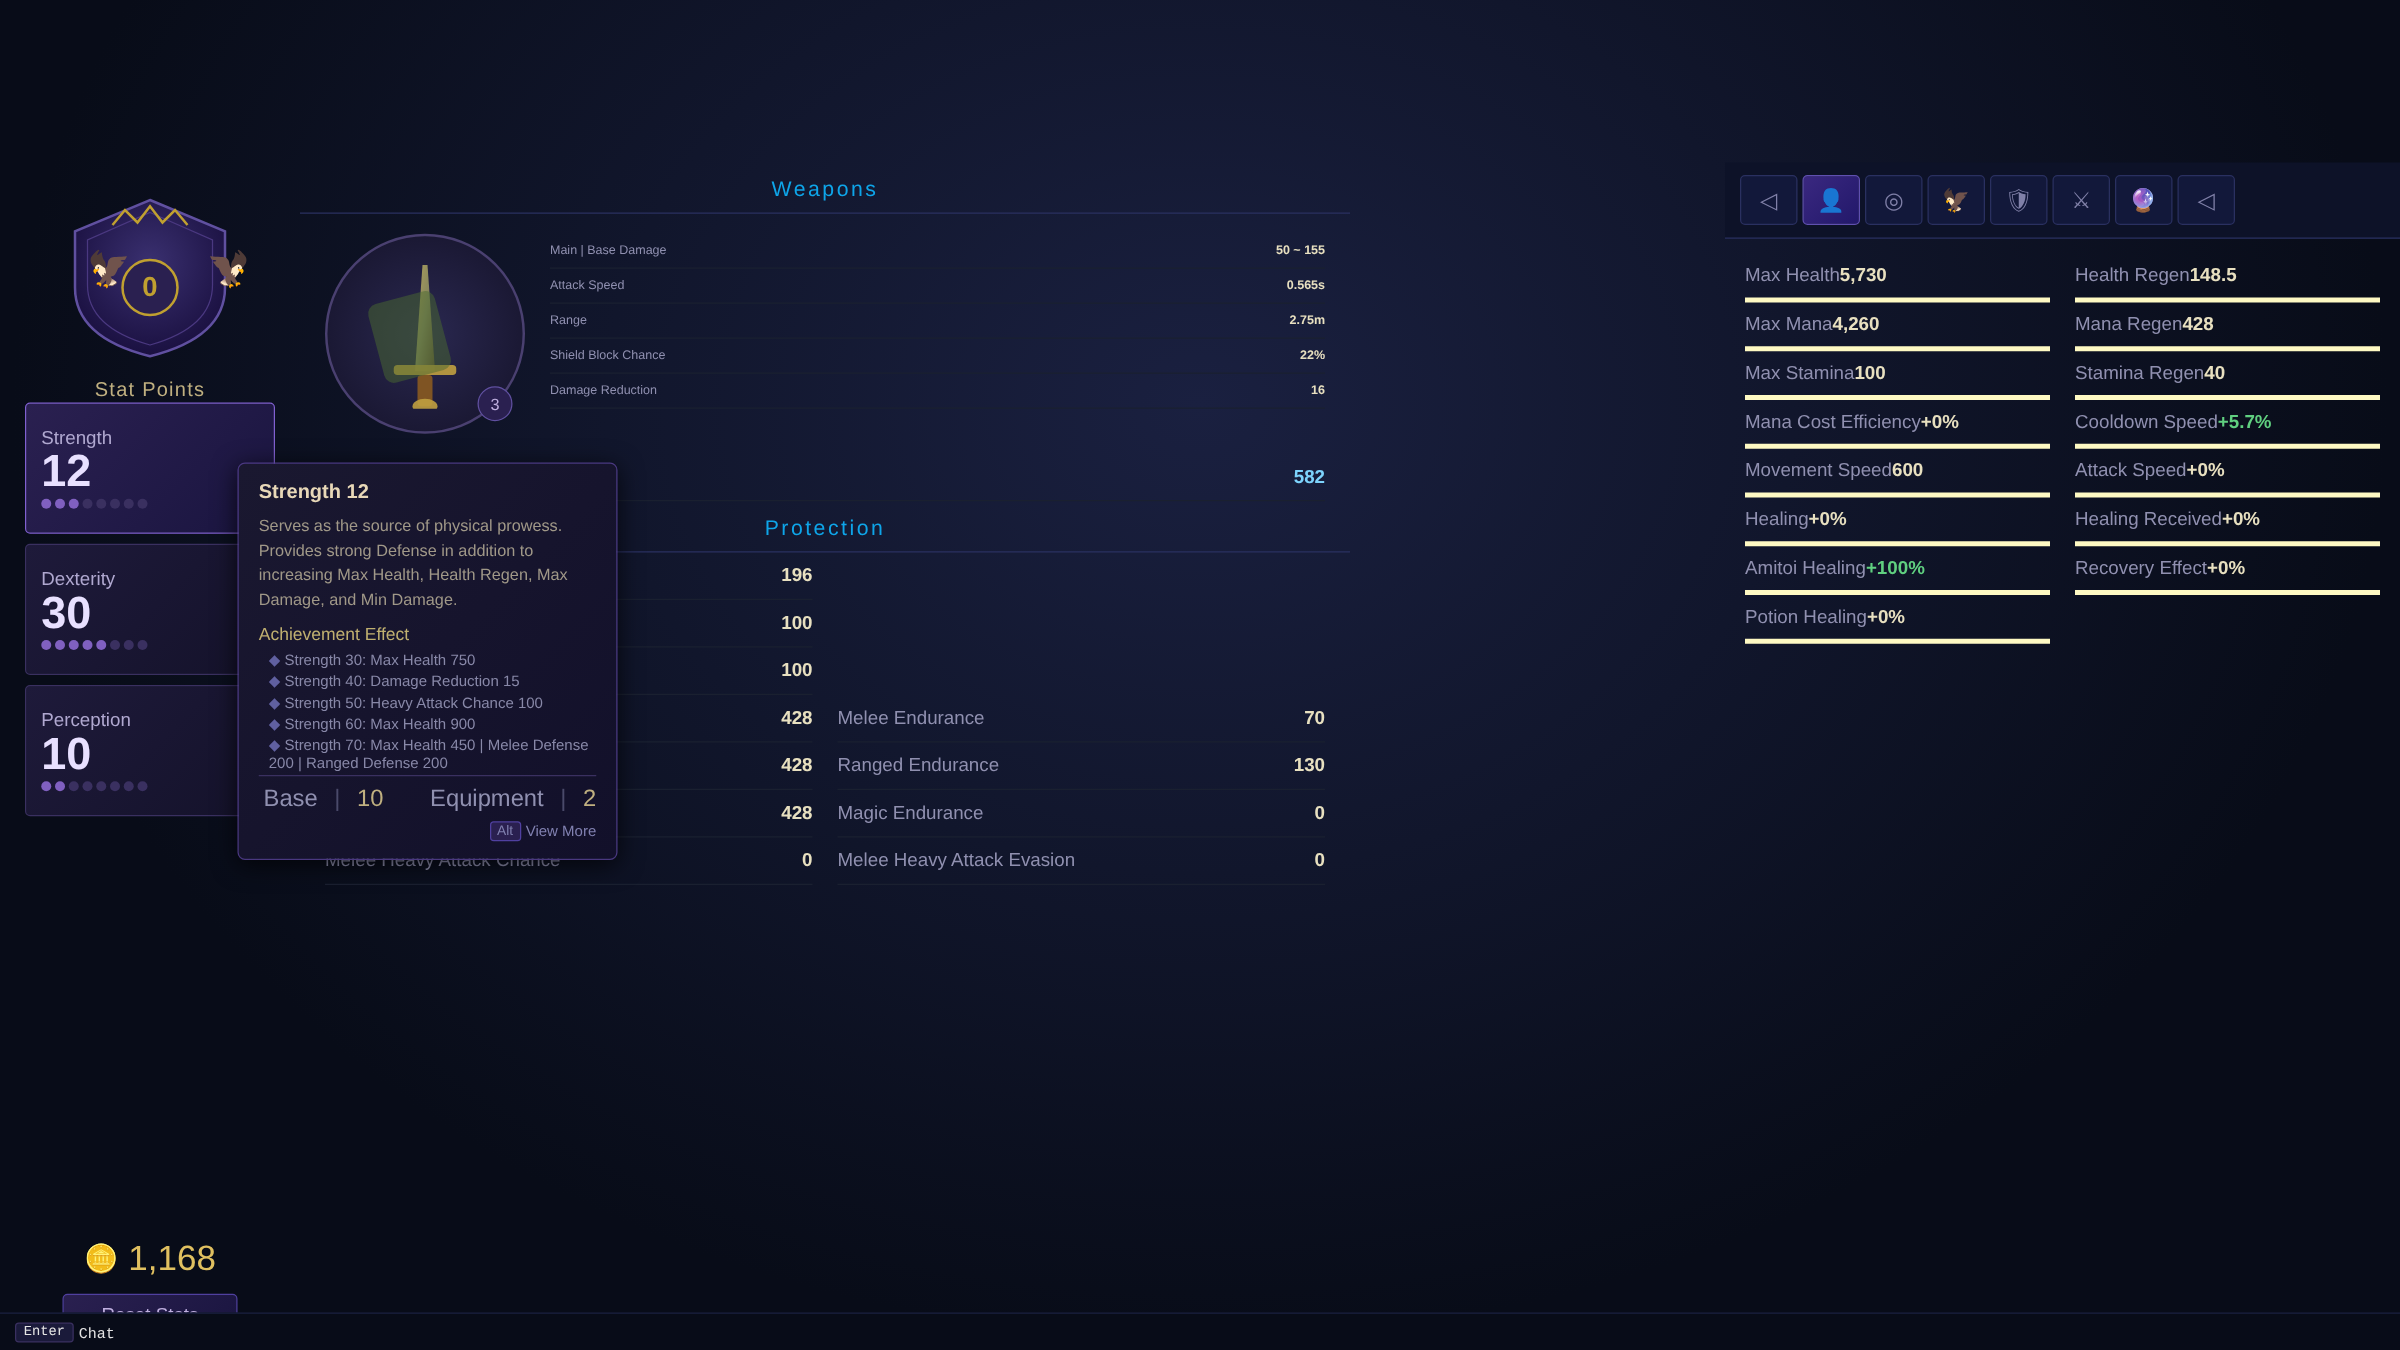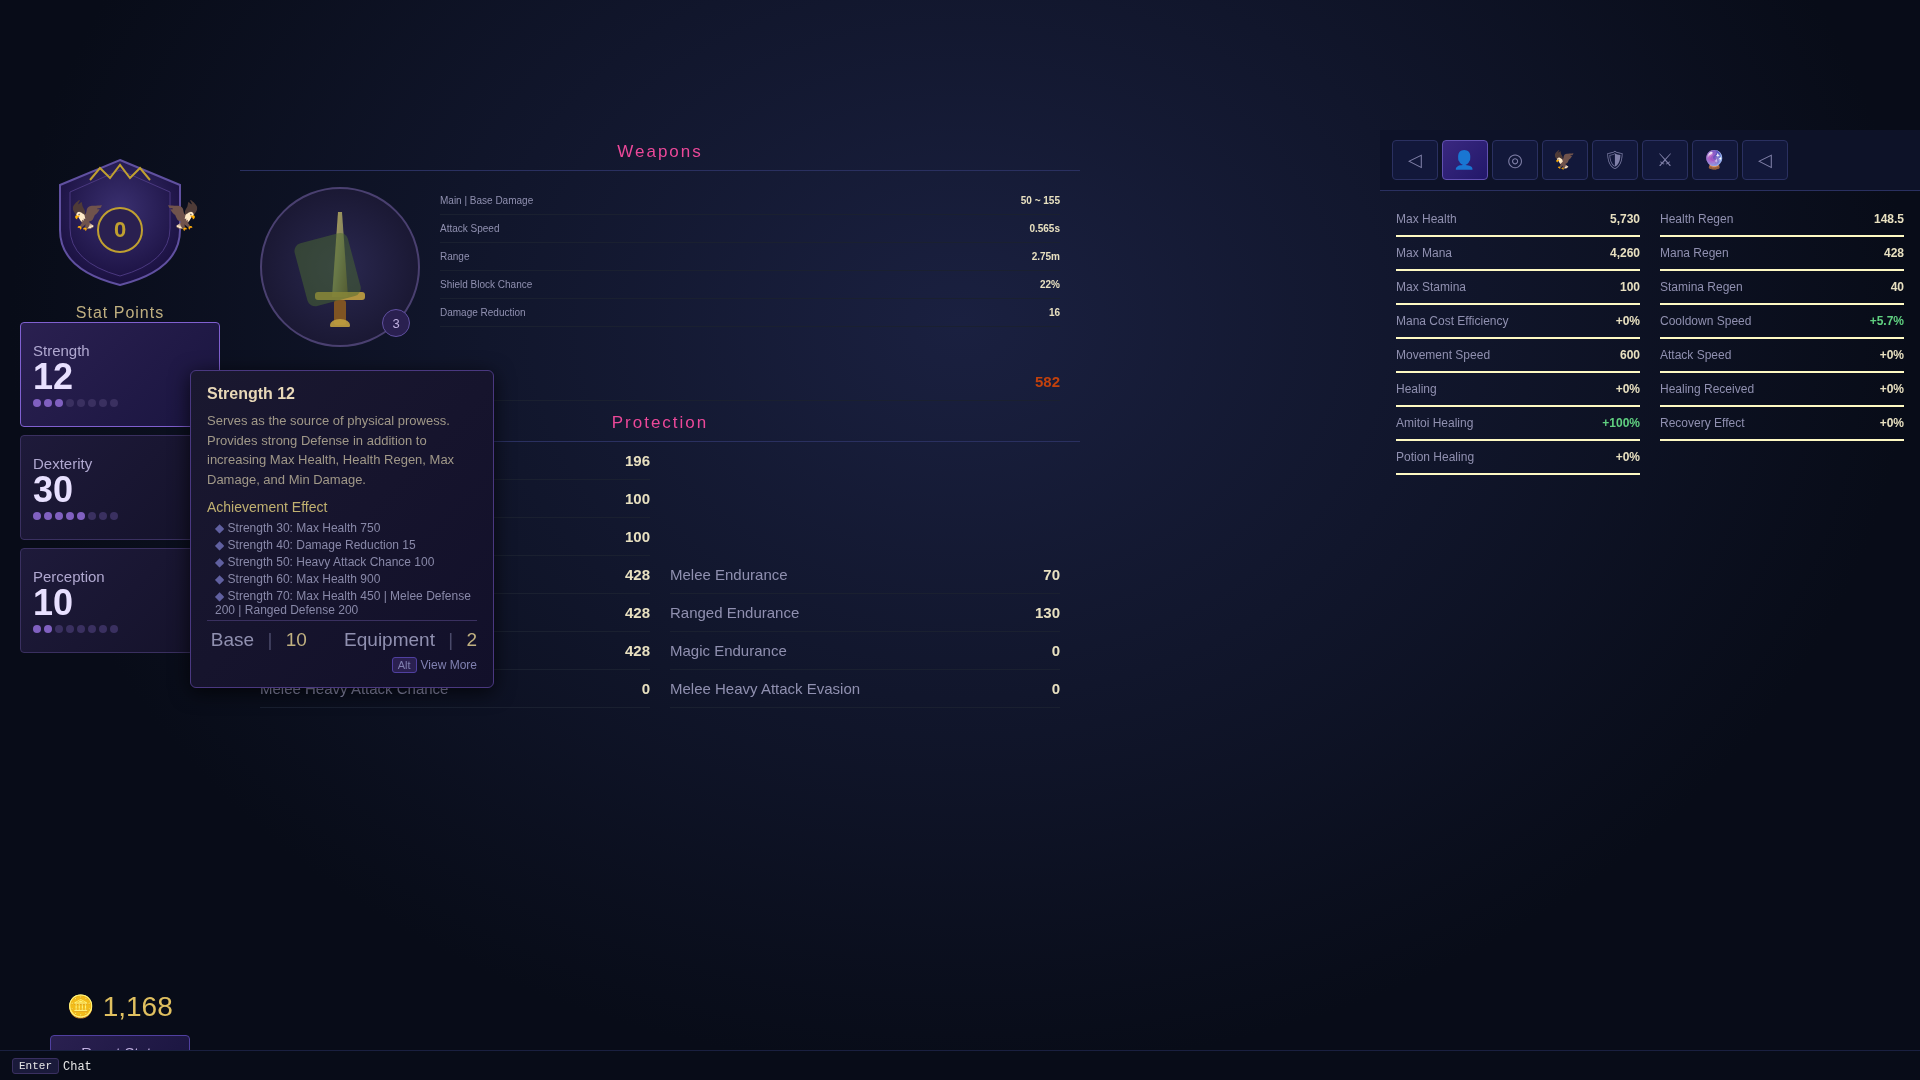--- a/index.html
+++ b/index.html
@@ -312,21 +312,21 @@
       top: 130px;
       width: 840px;
       bottom: 30px;
       overflow-y: auto;
     }
 
     
     .section-title {
       text-align: center;
       font-size: 17px;
-      color: #ec4899;
+      color: #0ea5e9;
       letter-spacing: 2px;
       padding: 12px 0 8px;
       border-bottom: 1px solid #2a3060;
     }
 
     .weapons-row {
       display: flex;
       gap: 20px;
       padding: 16px 20px;
       align-items: flex-start;
@@ -388,21 +388,21 @@
 
     .defense-row {
       display: flex;
       justify-content: space-between;
       padding: 10px 0;
       border-bottom: 1px solid #1a2030;
       font-size: 15px;
     }
 
     .def-label { color: #9090b0; }
-    .def-value { color: #c2410c; font-weight: bold; }
+    .def-value { color: #7dd3fc; font-weight: bold; }
 
     
     .protection-cols {
       display: grid;
       grid-template-columns: 1fr 1fr;
       gap: 16px 20px;
       padding: 0 20px;
     }
 
     .prot-row {
@@ -457,24 +457,24 @@
     
     .stats-grid {
       padding: 12px 16px;
       display: grid;
       grid-template-columns: 1fr 1fr;
       gap: 0 20px;
     }
 
     .stat-row {
       display: flex;
-      justify-content: space-between;
+      justify-content: flex-start;
       padding: 9px 0;
-      border-bottom: 2px solid #fef9c3;
-      font-size: 12px;
+      border-bottom: 4px solid #fef9c3;
+      font-size: 15px;
     }
 
     .stat-row-label { color: #9090b0; }
     .stat-row-value { color: #e8e0c0; font-weight: bold; }
     .stat-row-value.green { color: #60d080; }
 
     
     .tooltip-box {
       position: absolute;
       left: 190px;

